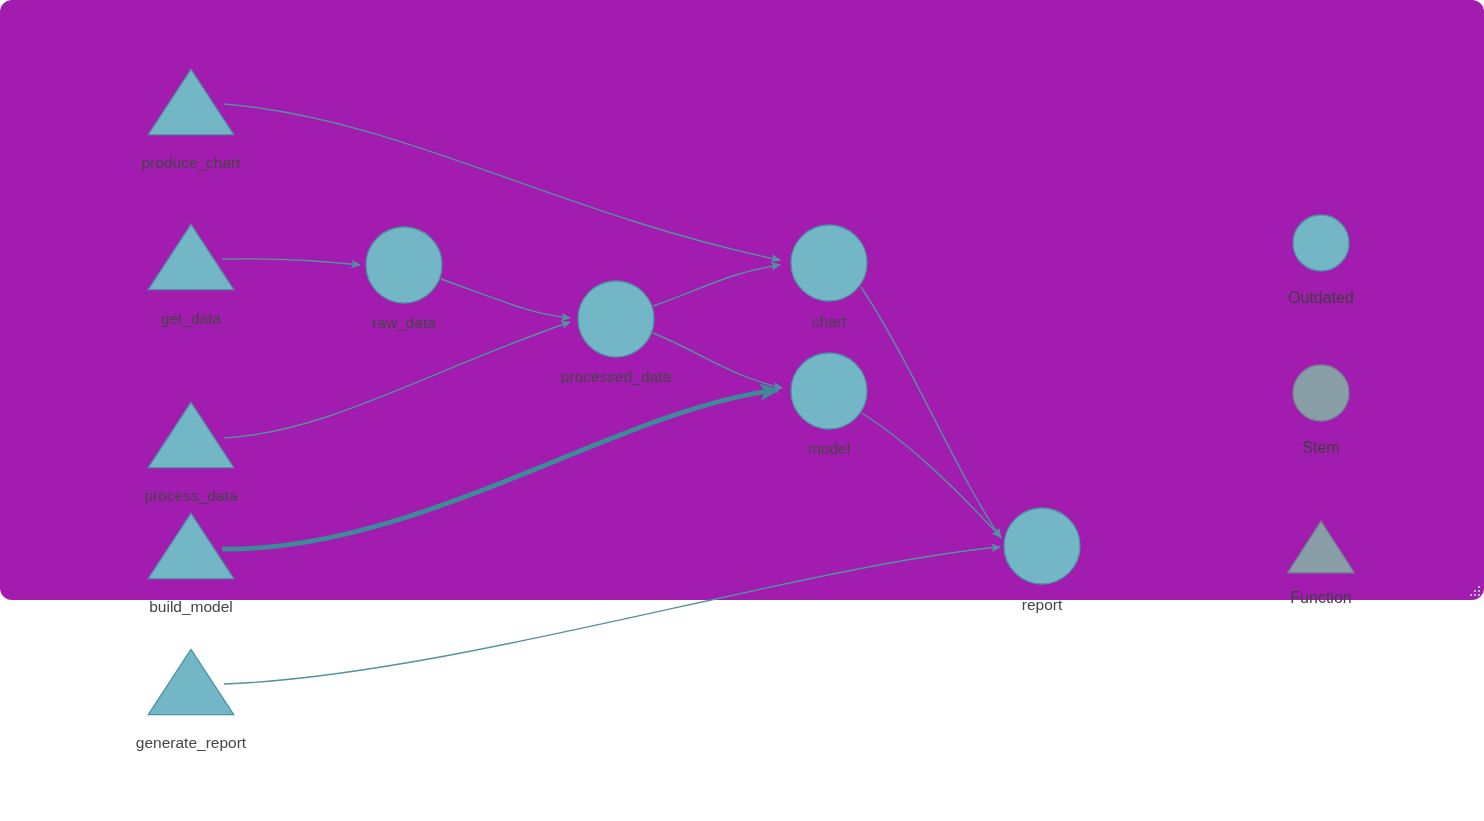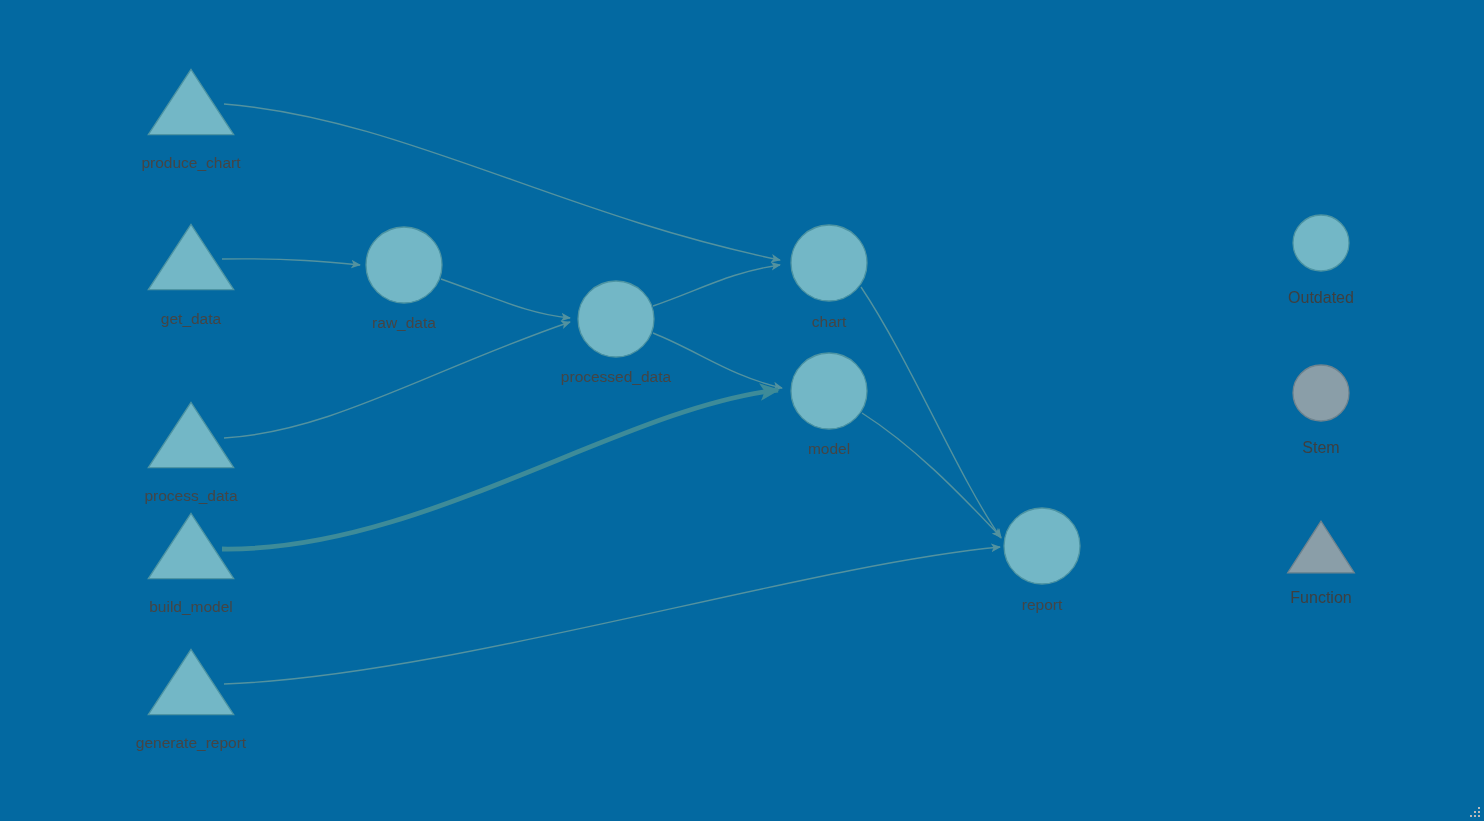--- a/index.html
+++ b/index.html
@@ -13,22 +13,23 @@
     height: 821px;
     overflow: hidden;
     font-family: "Liberation Sans", sans-serif;
     position: relative;
   }
   #graph-root {
     position: absolute;
     left: 0;
     top: 0;
     width: 1484px;
-    height: 821px;
-    background: #0369a1;
+    height: 600px;
+    background: #a21caf;
+    border-radius: 12px;
   }
   svg#graph-canvas {
     display: block;
     width: 1484px;
     height: 821px;
   }
   .node-label {
     font-family: "Liberation Sans", sans-serif;
     font-size: 15.5px;
     fill: #454545;

